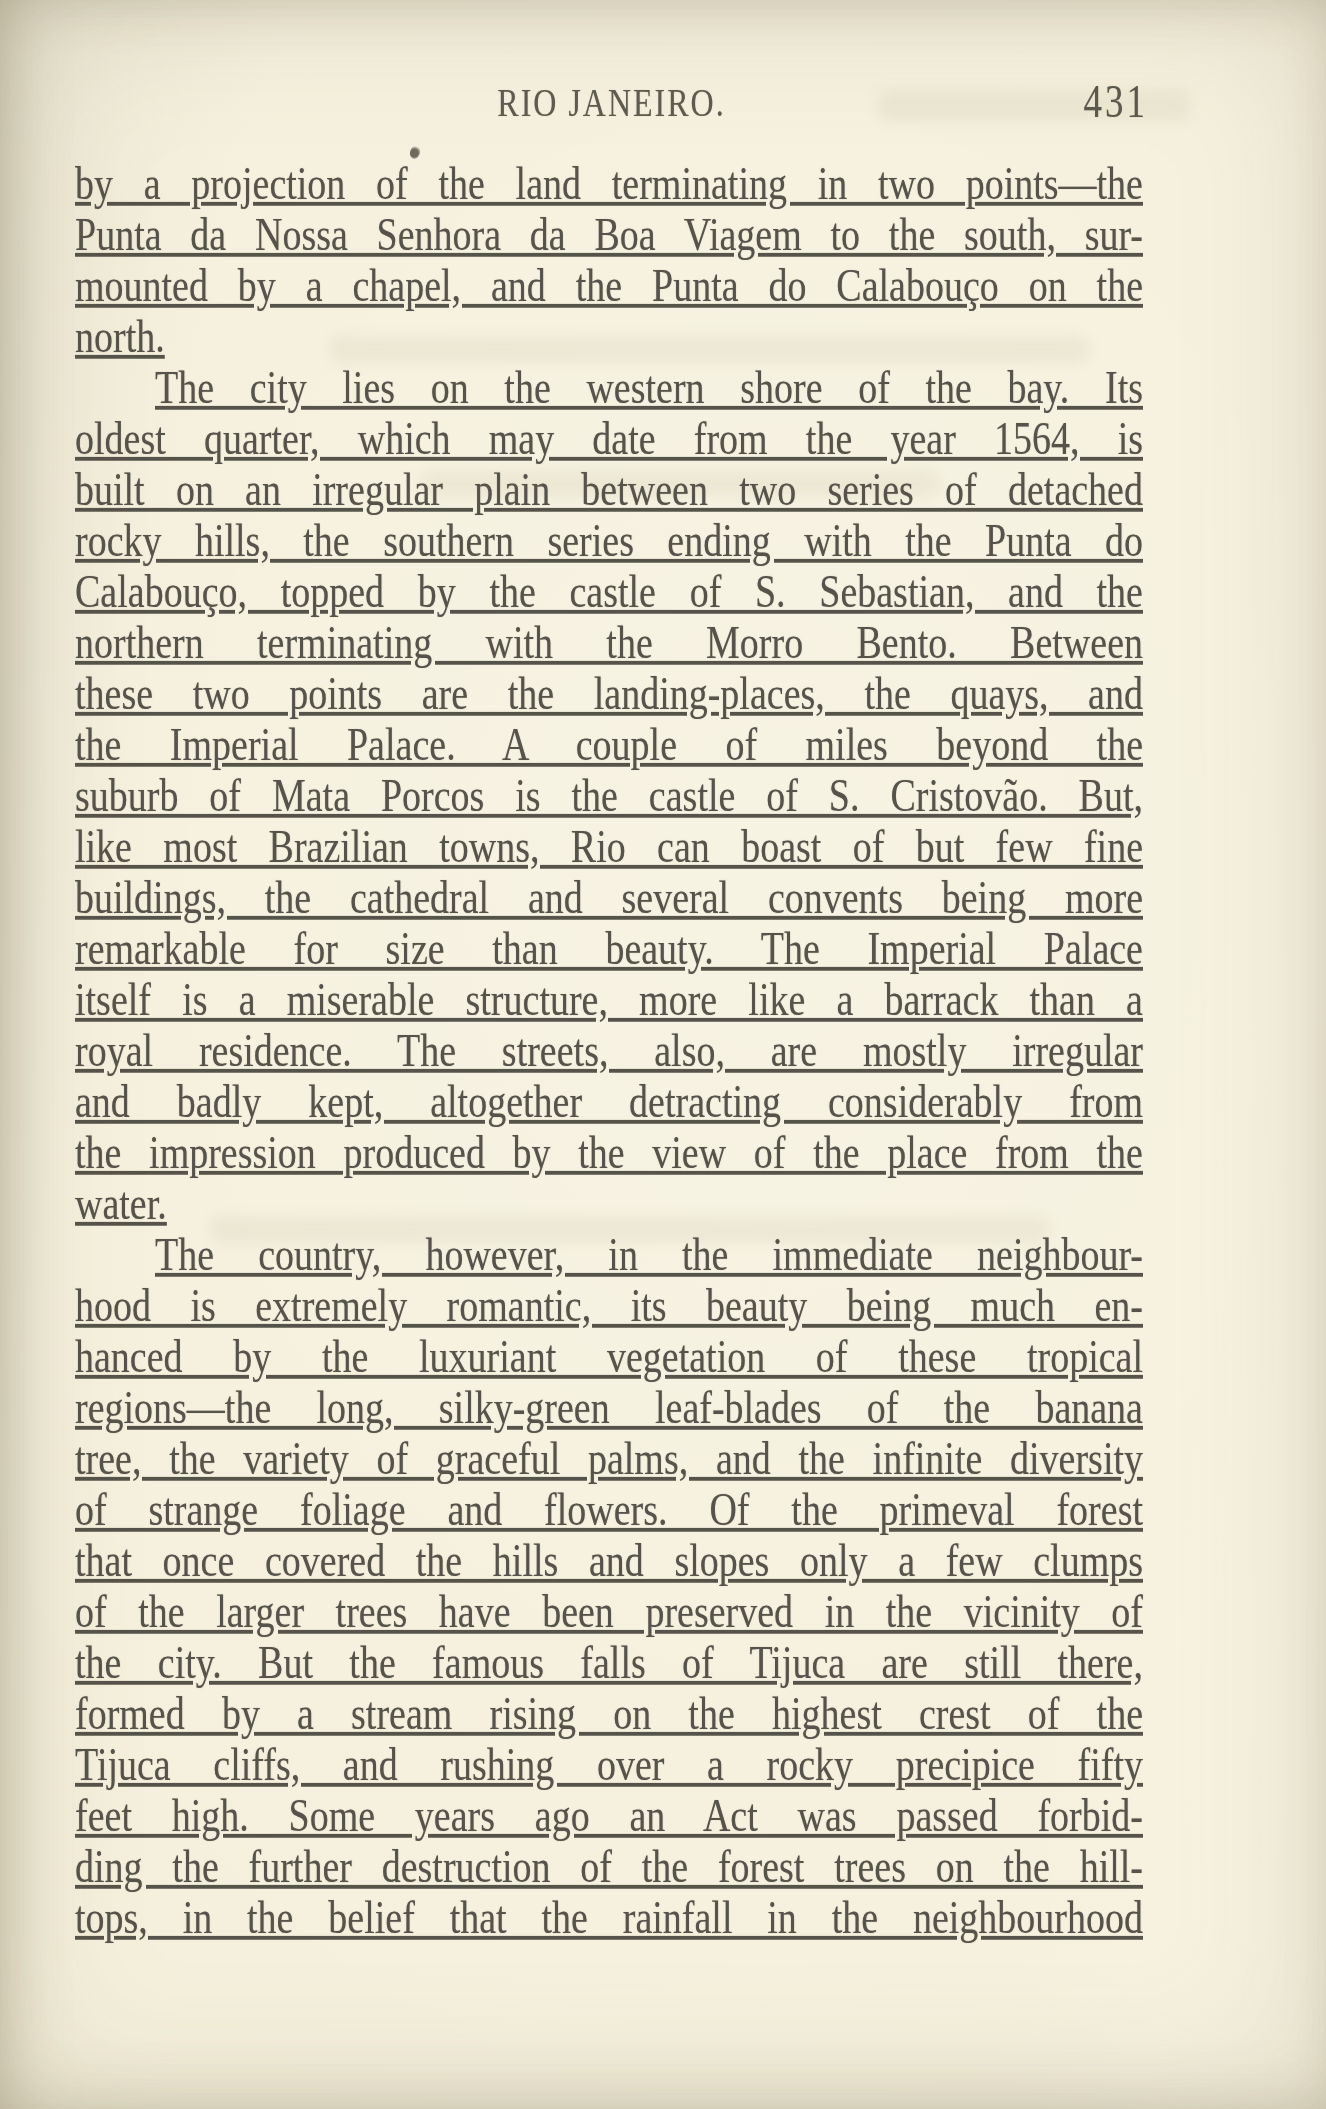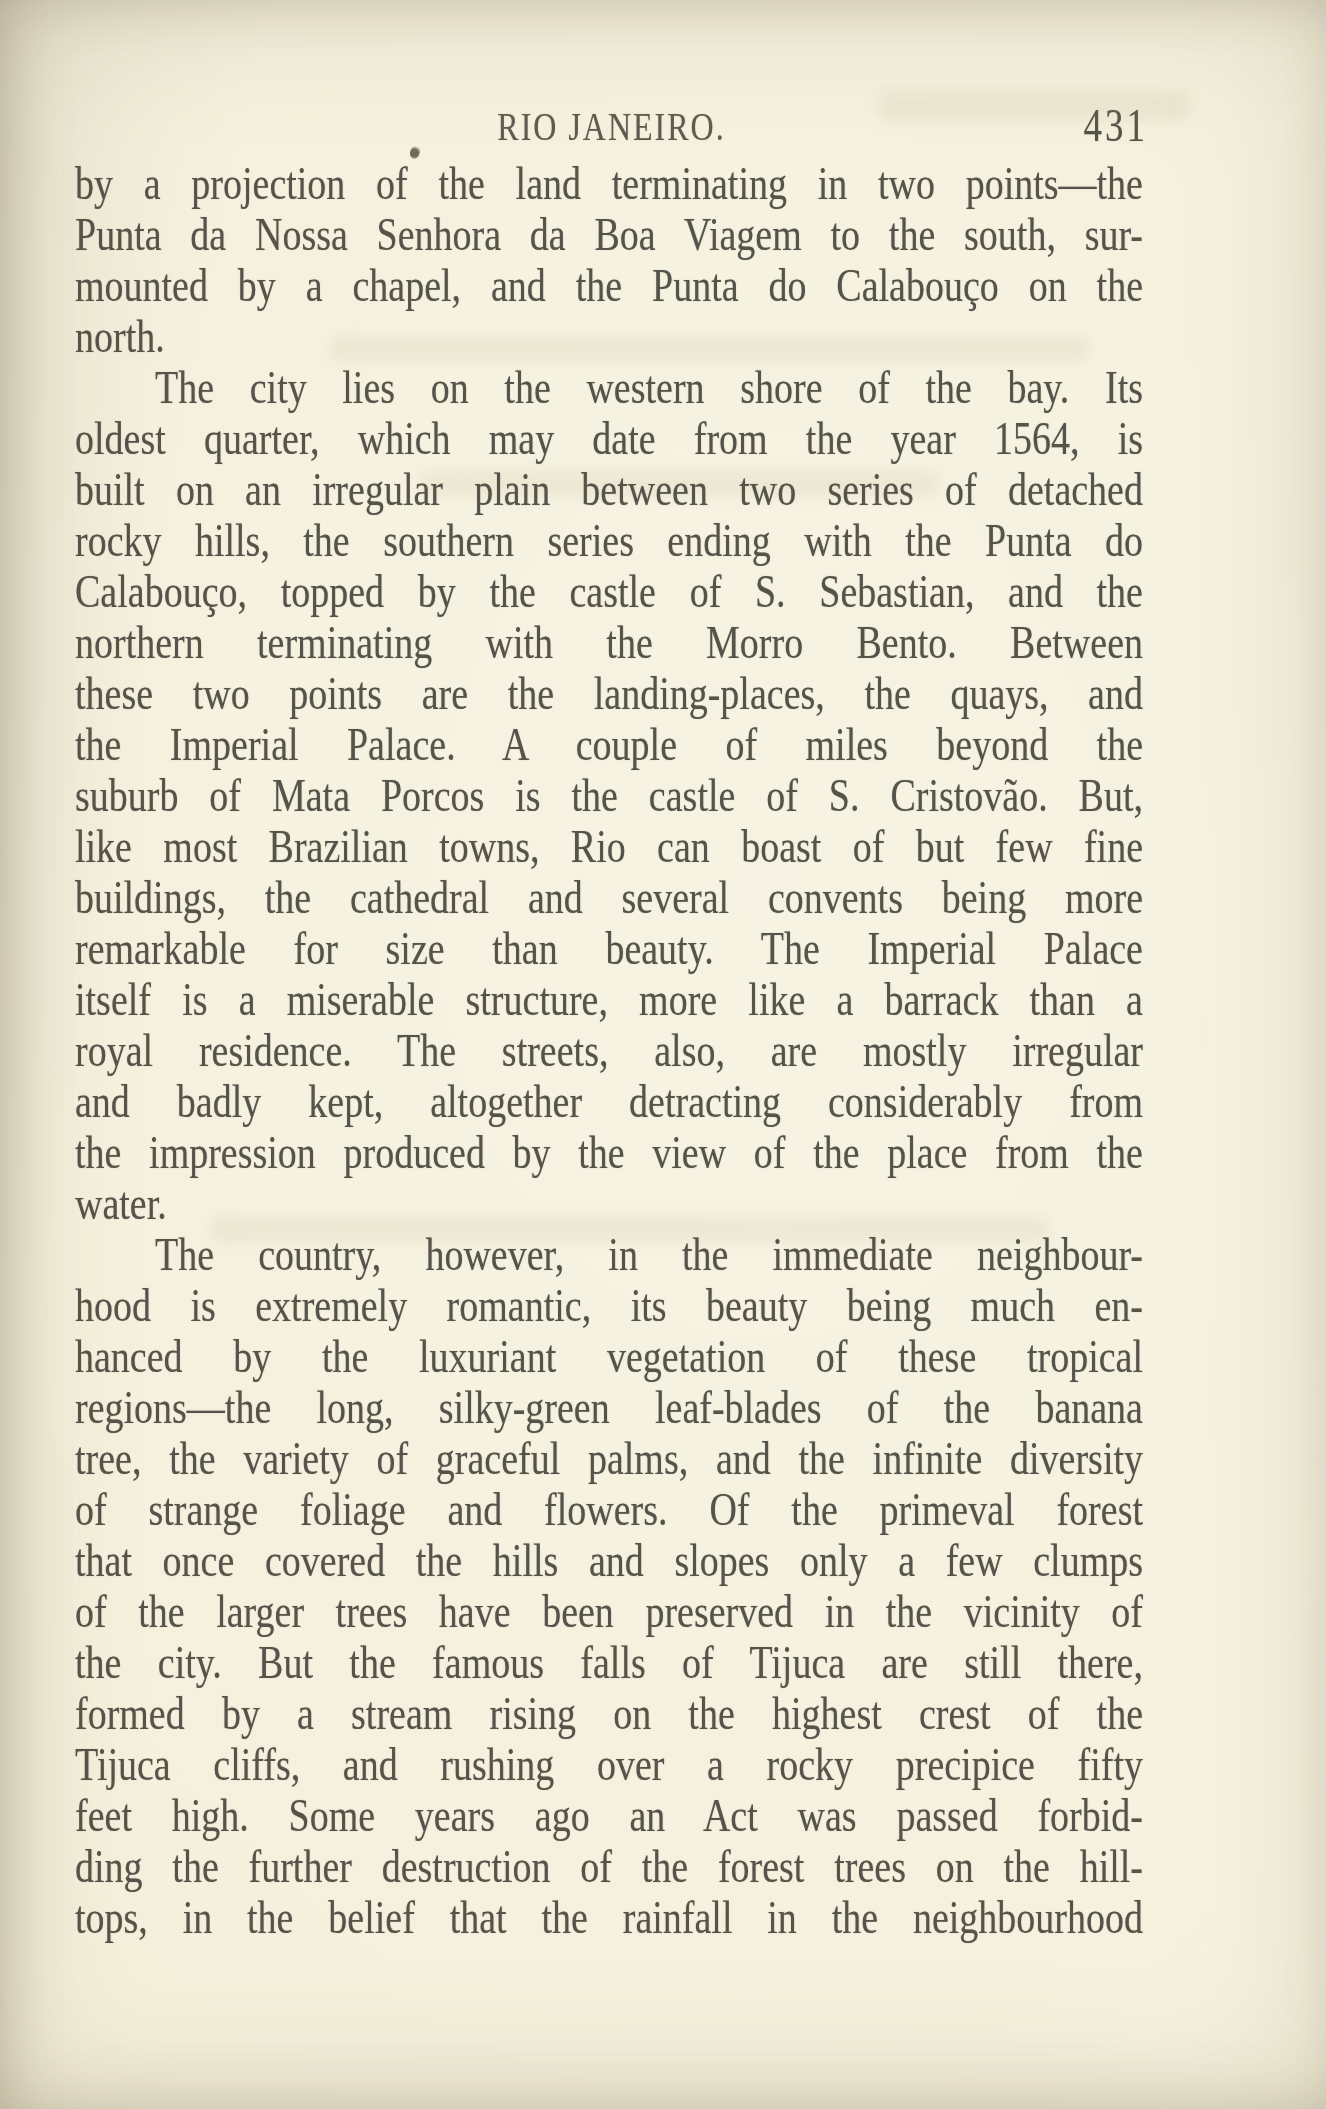--- a/index.html
+++ b/index.html
@@ -18,39 +18,39 @@
   .page::after{
     content:"";position:absolute;inset:0;pointer-events:none;
     box-shadow:
       inset 0 0 150px rgba(118,106,76,0.20),
       inset 28px 0 70px -28px rgba(105,96,66,0.28),
       inset 0 -24px 70px -24px rgba(112,102,72,0.16),
       inset 0 24px 60px -24px rgba(112,102,72,0.12);
   }
 
   
-  .header{position:absolute;left:75px;top:74px;width:1073px;height:62px;margin-top:24px;}
+  .header{position:absolute;left:75px;top:74px;width:1073px;height:62px;}
   .running-title{
     position:absolute;left:0;right:0;top:0;
     text-align:center;
     font-size:32px;line-height:62px;letter-spacing:2px;
     color:var(--header_ink,#5e5b50);
     transform:scaleY(1.25);transform-origin:50% 70%;
     text-shadow:0 0 1px rgba(94,91,80,0.35);
   }
   .page-number{
     position:absolute;right:0;top:0;
     font-size:37px;line-height:62px;letter-spacing:3px;
     color:var(--ink,#56534a);
     transform:scaleY(1.25);transform-origin:100% 70%;
     text-shadow:0 0 1px rgba(86,83,74,0.35);
   }
 
   
-  .body-text{position:absolute;left:75px;top:162px;width:1068px;}
+  .body-text{position:absolute;left:75px;top:162px;width:1068px;text-decoration:underline;}
   .line{
     height:51px;line-height:51px;
     font-size:38px;
     text-align:justify;
     text-align-last:justify;
     -moz-text-align-last:justify;
     text-justify:inter-word;
     transform:scaleY(1.24);transform-origin:0 79%;
     text-shadow:0 0 1px rgba(86,83,74,0.42);
     white-space:normal;

